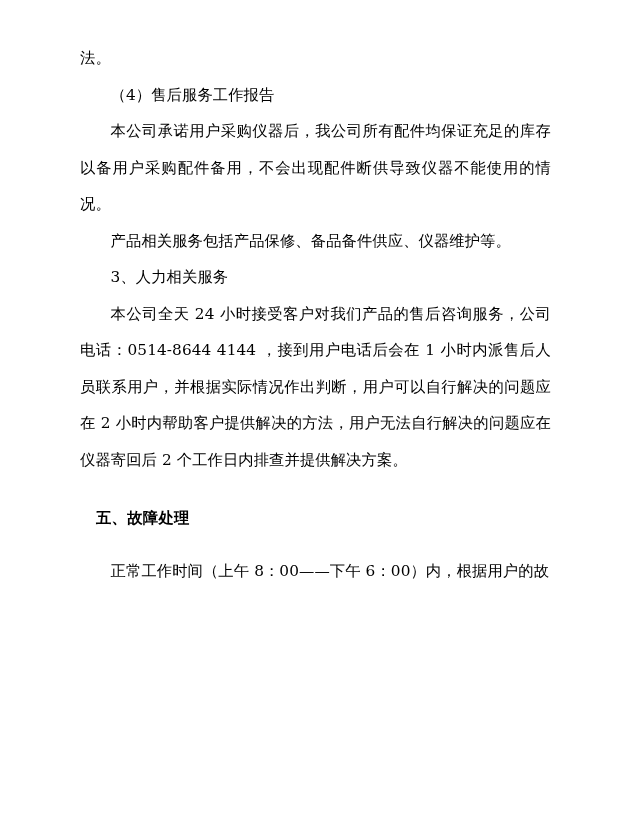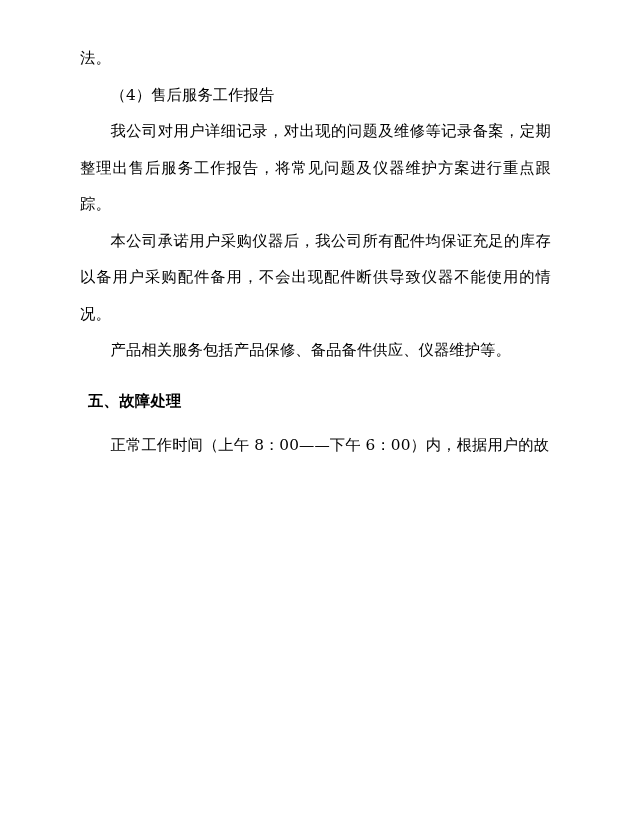--- a/index.html
+++ b/index.html
@@ -33,46 +33,47 @@
     margin: 0;
     padding: 0;
   }
   .indent {
     text-indent: 2em;
   }
   .heading {
     font-family: "DejaVu Sans", "Liberation Sans", sans-serif;
     font-weight: bold;
     font-size: 15.3px;
-    margin: 8px;
+    margin: 16px;
     letter-spacing: 0.3px;
   }
   .spacer-before-heading {
     height: 6px;
   }
 </style>
 </head>
 <body>
 
 <div class="page">
   <div class="doc-body">
 
     <p class="para-flush">法。</p>
 
     <p class="indent">（4）售后服务工作报告</p>
 
-    <p class="indent">我公司对用户详细记录，对出现的问题及维修等记录备案，定期整理出售后服务工作报告，将常见问题及仪器维护方案进行重点跟踪。</p>
 
 
     <p class="indent">本公司承诺用户采购仪器后，我公司所有配件均保证充足的库存以备用户采购配件备用，不会出现配件断供导致仪器不能使用的情况。</p>
 
     <p class="indent">产品相关服务包括产品保修、备品备件供应、仪器维护等。</p>
 
 
+    <p class="indent">3、人力相关服务</p>
 
+    <p class="indent">本公司全天 24 小时接受客户对我们产品的售后咨询服务，公司电话：0514-8644 4144 ，接到用户电话后会在 1 小时内派售后人员联系用户，并根据实际情况作出判断，用户可以自行解决的问题应在 2 小时内帮助客户提供解决的方法，用户无法自行解决的问题应在仪器寄回后 2 个工作日内排查并提供解决方案。</p>
 
     <div class="spacer-before-heading"></div>
 
     <p class="heading">五、故障处理</p>
 
     <p class="indent">正常工作时间（上午 8：00——下午 6：00）内，根据用户的故</p>
 
   </div>
 </div>
 

